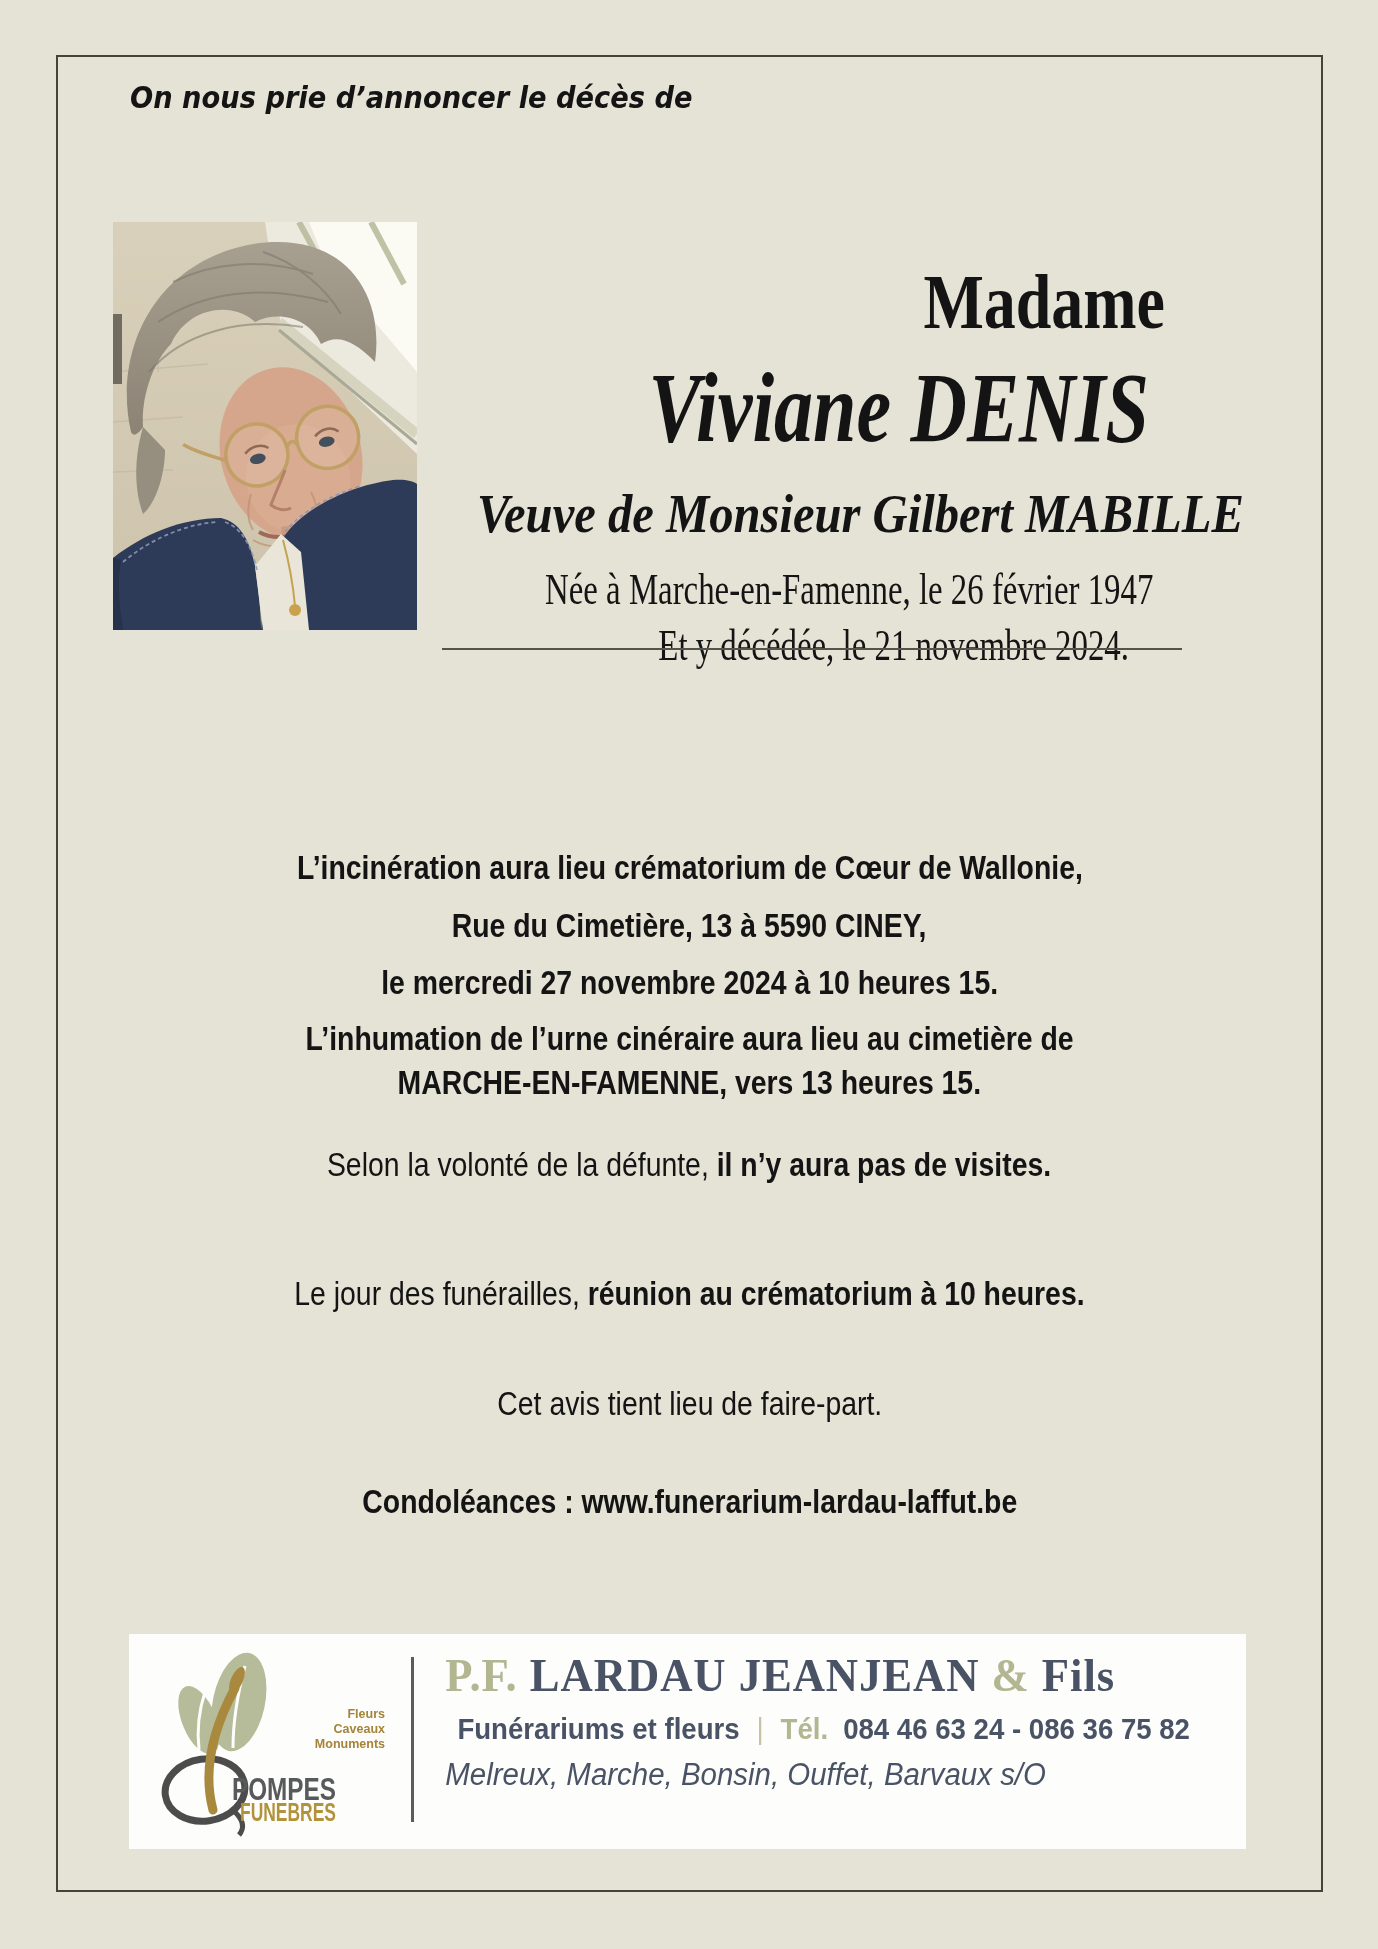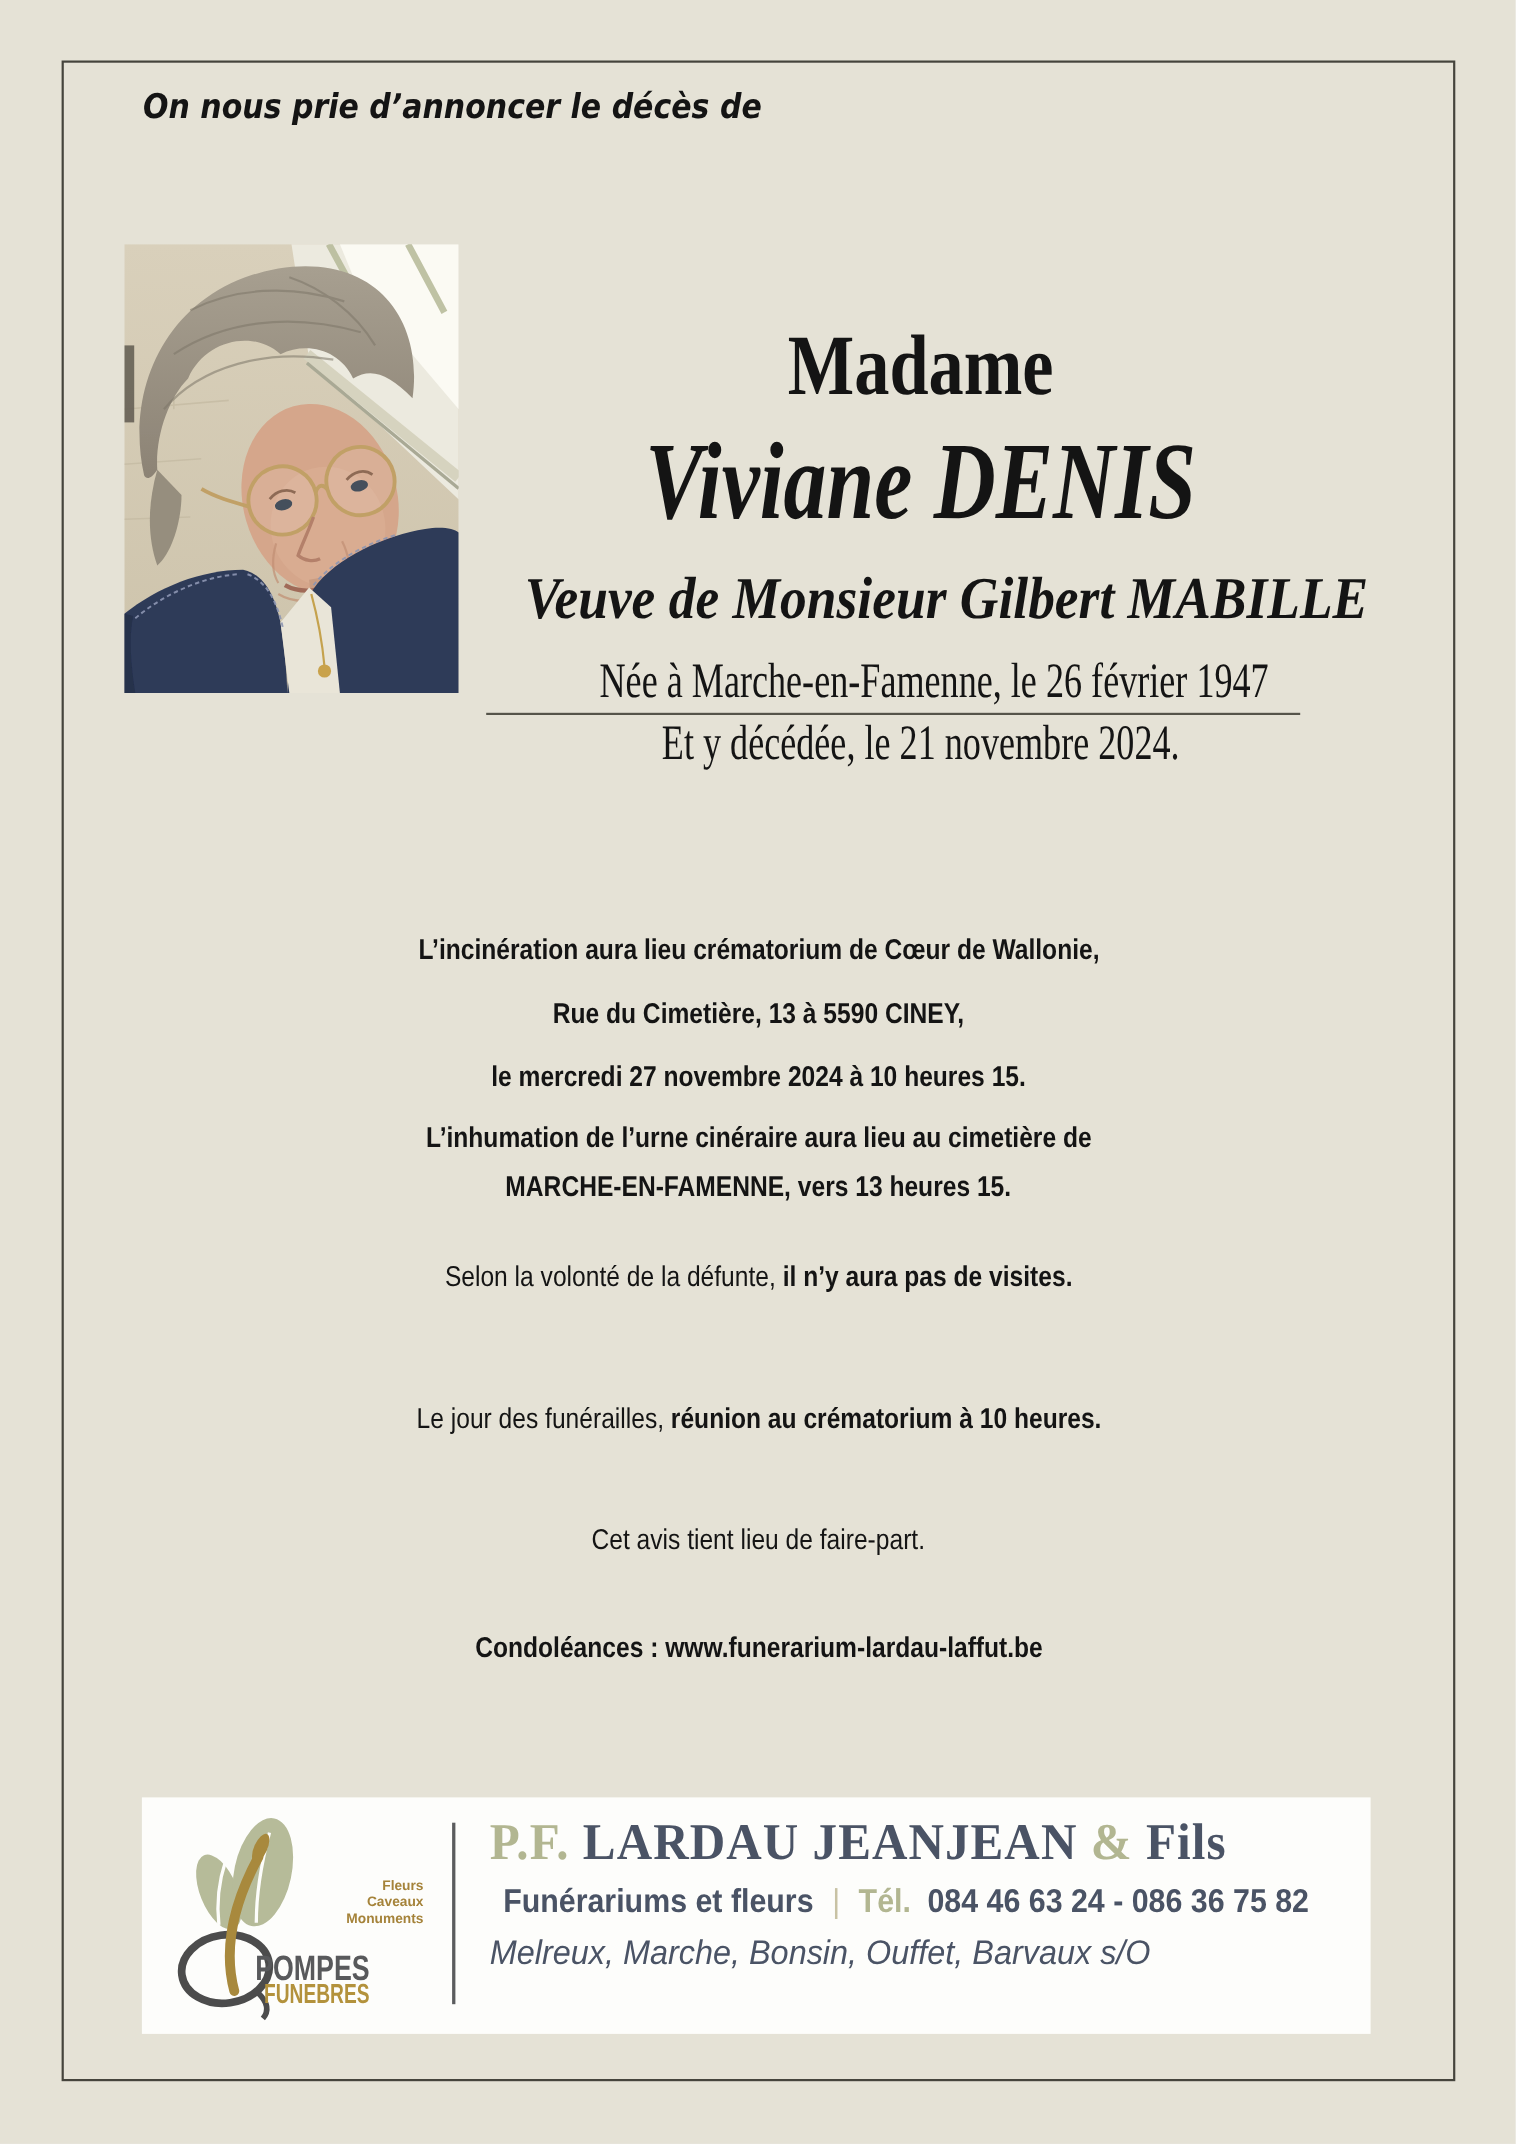--- a/index.html
+++ b/index.html
@@ -1,28 +1,28 @@
 <!DOCTYPE html>
 <html><head>
 <meta charset="utf-8">
 <style>
   html,body{margin:0;padding:0;}
   .page{position:relative;width:1378px;height:1949px;background:#e5e2d6;font-family:"Liberation Sans",sans-serif;color:#141414;overflow:hidden;}
   .frame{position:absolute;left:56px;top:55px;width:1267px;height:1837px;border:2px solid #45443c;box-sizing:border-box;}
   .opening{position:absolute;left:72px;top:22px;font-family:"DejaVu Sans",sans-serif;font-style:italic;font-weight:bold;font-size:31px;transform:scaleX(.88);transform-origin:left center;white-space:nowrap;}
   .photo{position:absolute;left:55px;top:165px;width:304px;height:408px;}
   .photo svg{display:block;width:100%;height:100%;}
-  .header{position:absolute;left:379px;top:236px;width:800px;text-align:center;font-family:"Liberation Serif",serif;}
+  .header{position:absolute;left:379px;top:206px;width:800px;text-align:right;font-family:"Liberation Serif",serif;}
   .h-title{font-weight:bold;font-size:78px;line-height:1.0;transform:scaleX(.82);}
   .h-name{font-weight:bold;font-style:italic;font-size:100px;line-height:1.05;margin-top:14px;transform:scaleX(.78);white-space:nowrap;}
   .h-relation{font-weight:bold;font-style:italic;font-size:54px;line-height:1.05;margin-top:26px;transform:scaleX(.9);white-space:nowrap;}
   .h-birth{font-size:45px;line-height:1.25;margin-top:18px;transform:scaleX(.73);white-space:nowrap;}
   .h-death{font-size:45px;line-height:1.25;transform:scaleX(.73);white-space:nowrap;}
   .divider{position:absolute;left:384px;top:591px;width:740px;height:2px;background:#55544a;}
-  .cline{position:absolute;left:0;width:100%;text-align:center;font-size:26px;line-height:1.2;white-space:nowrap;}
+  .cline{position:absolute;left:0;width:100%;text-align:center;font-size:33px;line-height:1.2;white-space:nowrap;}
   .cline .shrink{display:inline-block;transform:scaleX(.86);white-space:nowrap;}
   .b{font-weight:bold;}
   .t791{top:791px}.t849{top:849px}.t906{top:906px}.t962{top:962px}.t1006{top:1006px}
   .t1100{top:1088px}.t1217{top:1217px}.t1327{top:1327px}.t1425{top:1425px}
   .footer-card{position:absolute;left:71px;top:1577px;width:1117px;height:215px;background:#fdfdfb;}
   .logo{position:absolute;left:18px;top:6px;width:250px;height:200px;}
   .logo svg{display:block;width:100%;height:100%;}
   .vdiv{position:absolute;left:282px;top:23px;width:3px;height:165px;background:#5b5c5e;}
   .fh-col{position:absolute;left:296px;top:0;width:810px;height:100%;text-align:left;}
   .fh-name{position:absolute;left:0;right:0;top:14px;font-family:"Liberation Serif",serif;font-weight:bold;font-size:47px;letter-spacing:1px;color:#4a5365;transform:scaleX(.95);white-space:nowrap;}

